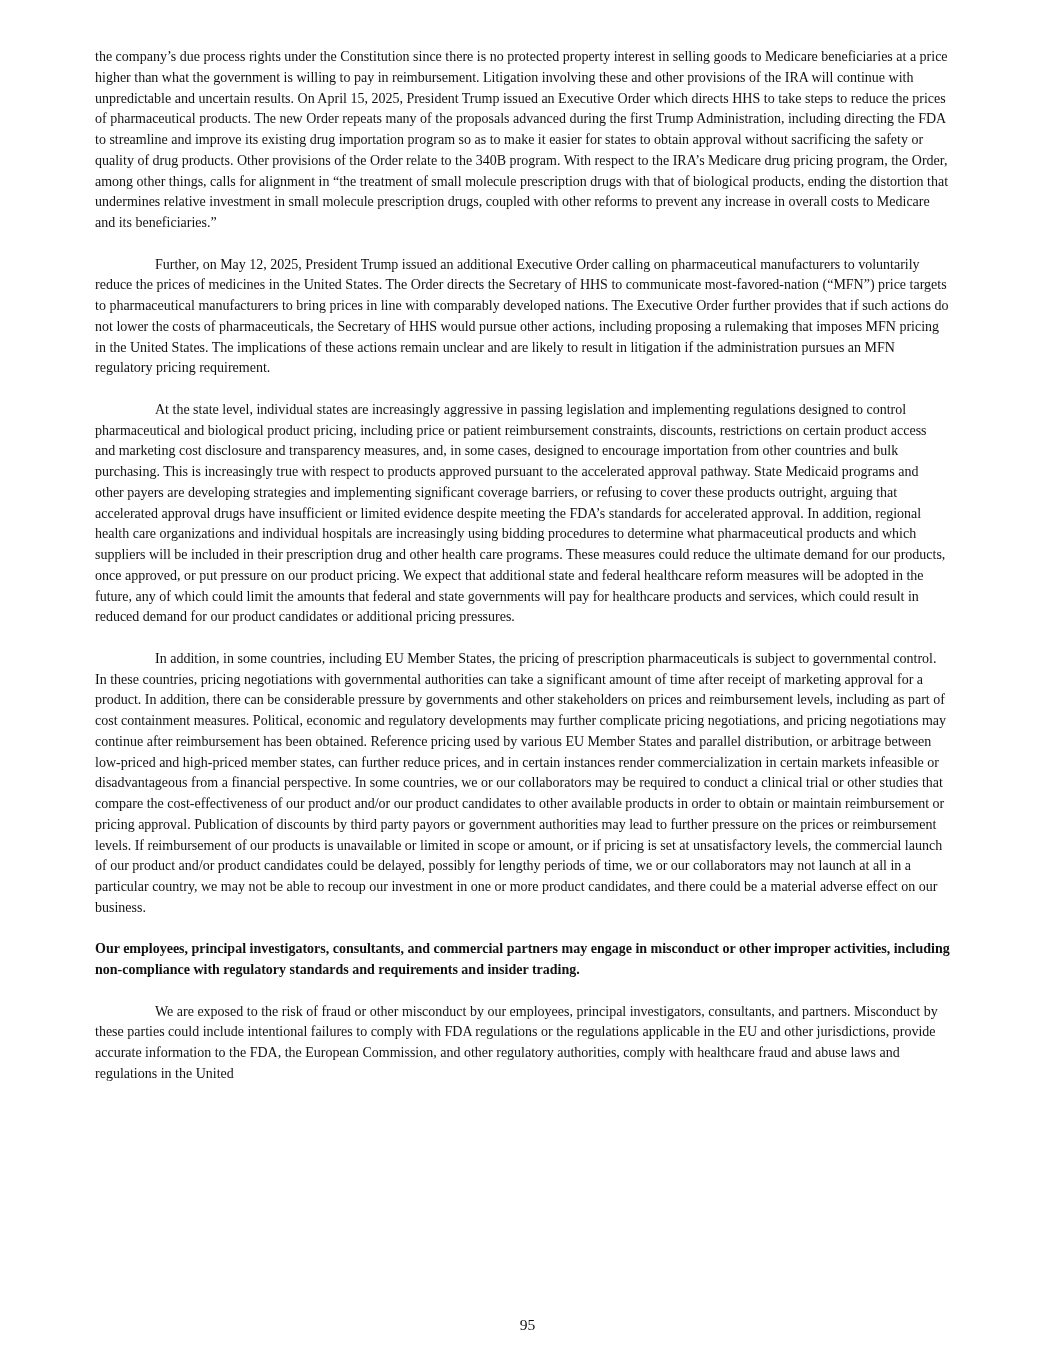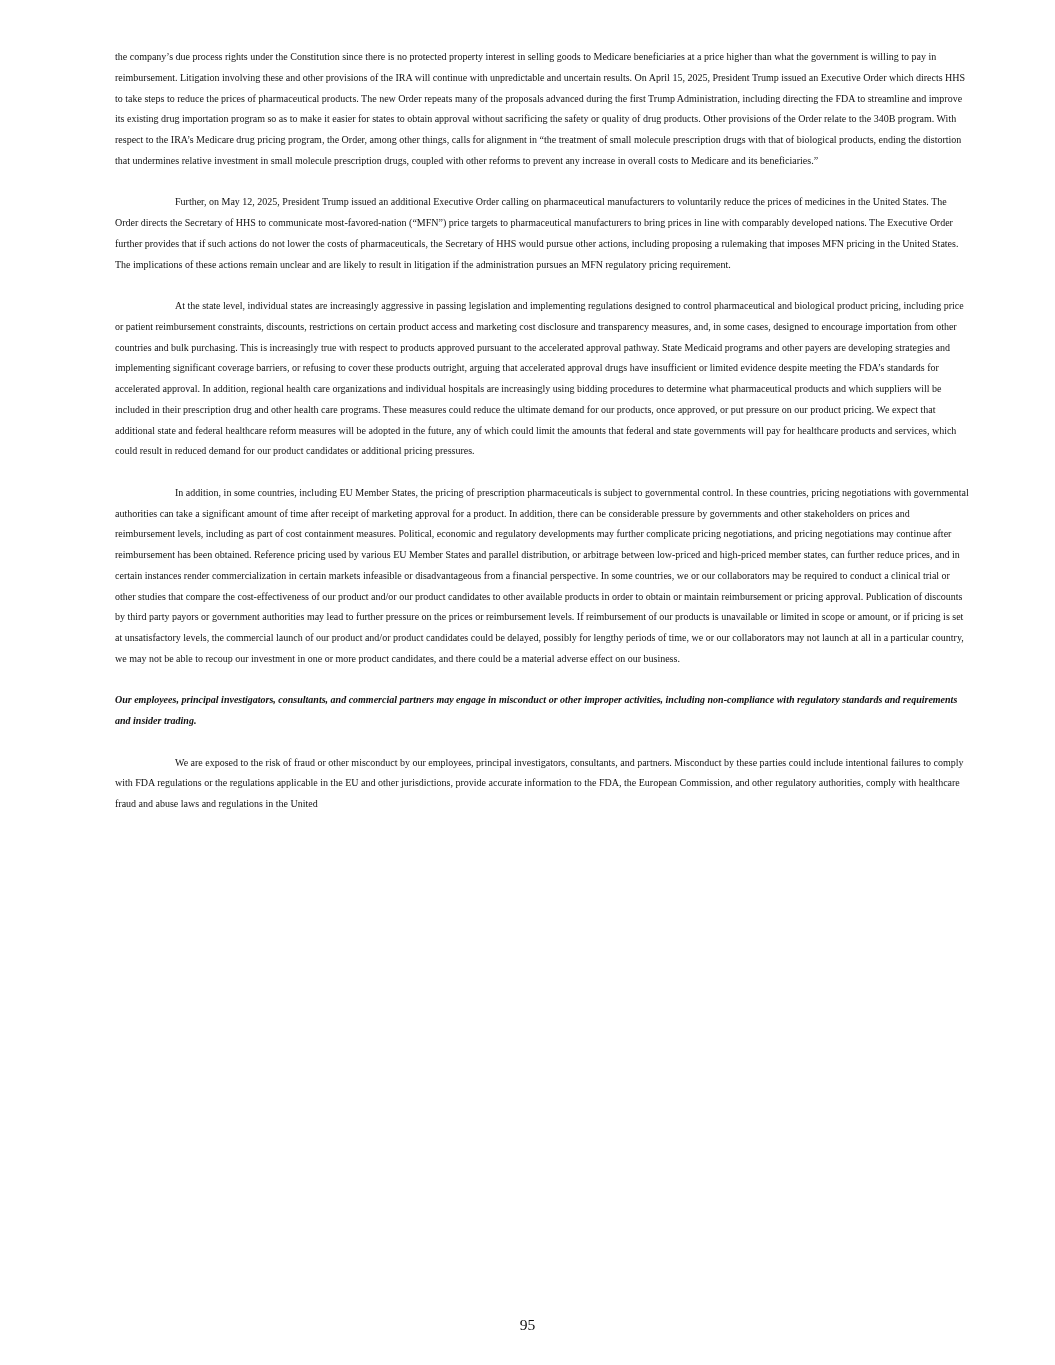--- a/index.html
+++ b/index.html
@@ -10,38 +10,37 @@
   body {
     width: 1055px;
     height: 1365px;
     position: relative;
     overflow: hidden;
     font-family: "Liberation Serif", "DejaVu Serif", serif;
     color: #111111;
   }
   .page {
     position: absolute;
-    left: 115px;
+    left: 95px;
     top: 47px;
     width: 855px;
-    font-size: 10px;
+    font-size: 14px;
     line-height: 20.75px;
   }
   .para {
     margin: 0 0 20.75px 0;
     text-align: left;
   }
   .indent {
     text-indent: 60px;
     font-family: Liberation Serif, serif;
   }
   .heading {
     margin: 0 0 20.75px 0;
     font-weight: bold;
-    font-style: italic;
   }
   .page-number {
     position: absolute;
     left: 0;
     width: 1055px;
     top: 1315px;
     text-align: center;
     font-size: 15.6px;
     line-height: 20px;
   }

